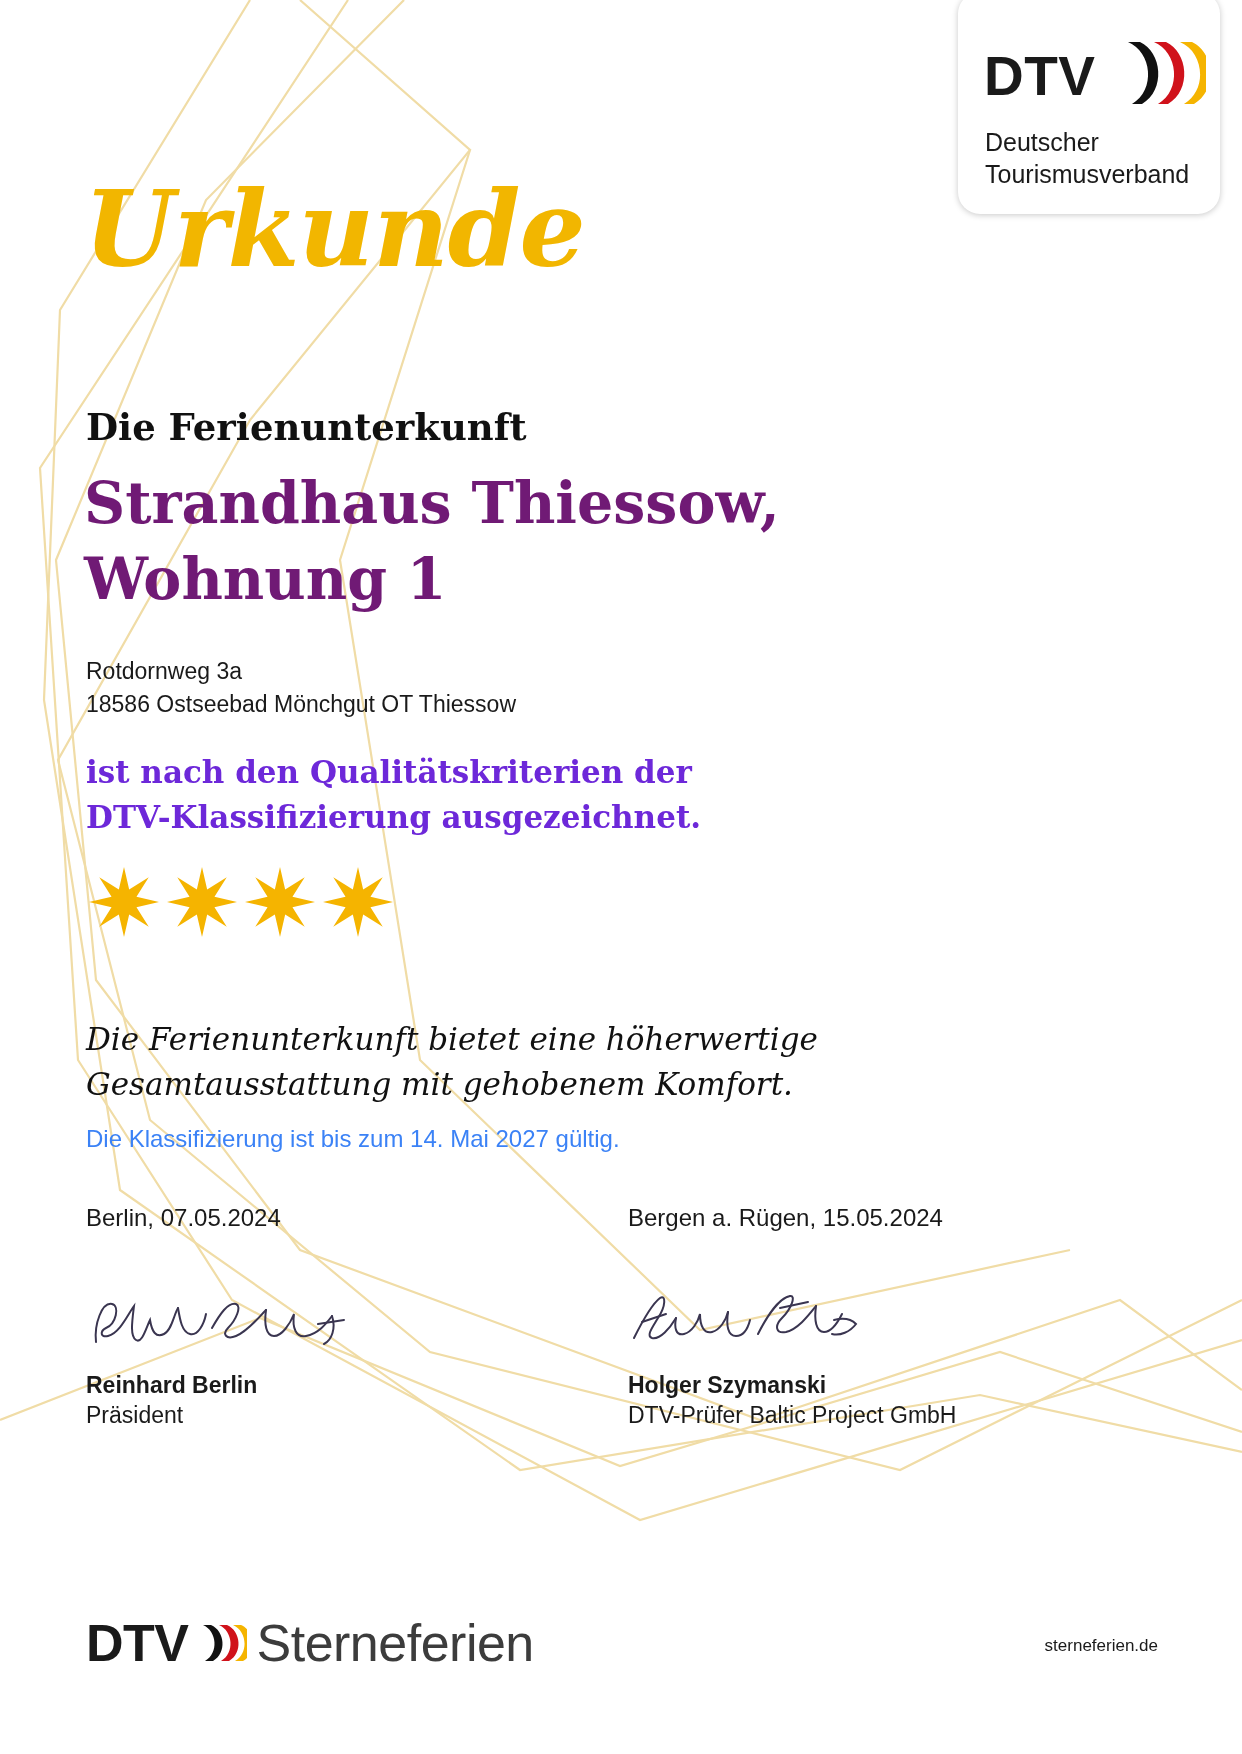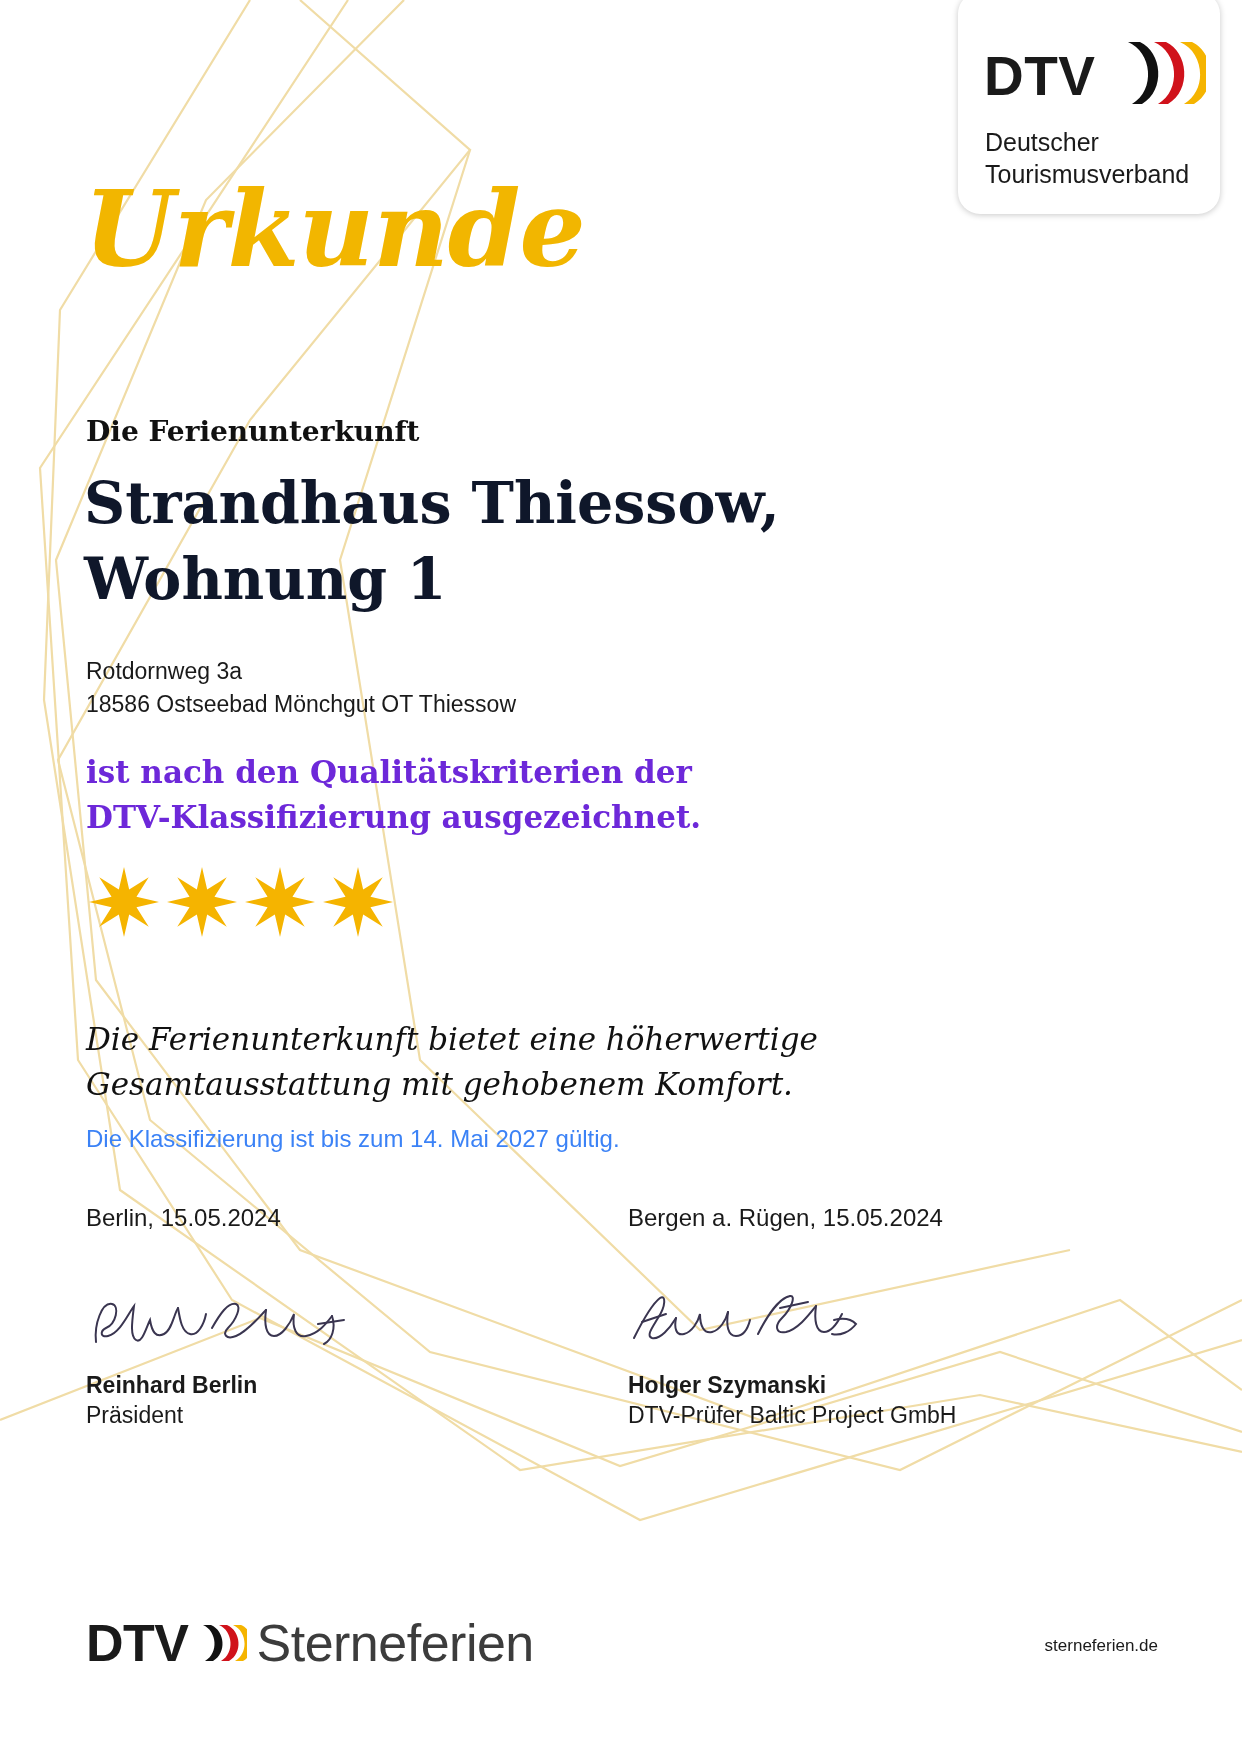--- a/index.html
+++ b/index.html
@@ -80,35 +80,34 @@
     color: #f2b600;
     letter-spacing: -1px;
   }
 
   .intro-line {
     position: absolute;
     left: 86px;
     top: 405px;
     font-family: "DejaVu Serif", serif;
     font-weight: bold;
-    font-size: 28px;
+    font-size: 37px;
     color: #111;
-    margin-top: 10px;
   }
 
   #property-name {
     position: absolute;
     left: 84px;
     top: 465px;
     width: 840px;
     font-family: "DejaVu Serif", serif;
     font-weight: bold;
     font-size: 57px;
     line-height: 1.33;
-    color: #0f172a;
+    color: #701a75;
   }
 
   #address {
     position: absolute;
     left: 86px;
     top: 655px;
     font-size: 23px;
     line-height: 1.42;
     color: #1a1a1a;
   }
@@ -268,21 +267,21 @@
   </div>
 
 <div id="description">
   <div>Die Ferienunterkunft bietet eine höherwertige</div>
   <div>Gesamtausstattung mit gehobenem Komfort.</div>
 </div>
 
 <div id="validity">Die Klassifizierung ist bis zum 14. Mai 2027 gültig.</div>
 
 <div class="sig-block" id="sig-left">
-  <div class="place-date">Berlin, 15.05.2024</div>
+  <div class="place-date">Berlin, 07.05.2024</div>
   <svg class="sig-img" width="260" height="78" viewBox="0 0 260 78" xmlns="http://www.w3.org/2000/svg">
     <g fill="none" stroke="#3a3550" stroke-width="2" stroke-linecap="round">
       <path d="M10,58 C8,40 16,18 26,20 C34,22 30,40 20,44 C14,47 14,54 22,52 C34,49 42,30 48,22 C46,38 44,52 50,56 C56,60 60,44 64,36 C66,48 70,54 78,50 C86,46 88,30 92,24"></path>
       <path d="M92,24 C94,36 96,48 104,50 C112,52 118,40 120,30"></path>
       <path d="M126,44 C134,30 142,18 150,20 C156,22 150,36 142,44 C136,50 140,56 150,52 C162,47 172,34 180,26"></path>
       <path d="M180,26 C178,40 180,52 188,52 C196,52 204,40 208,30 C206,44 210,54 220,52 C232,50 240,40 246,32"></path>
       <path d="M232,40 L258,36"></path>
       <path d="M246,32 C250,44 246,56 238,60"></path>
     </g>
   </svg>

